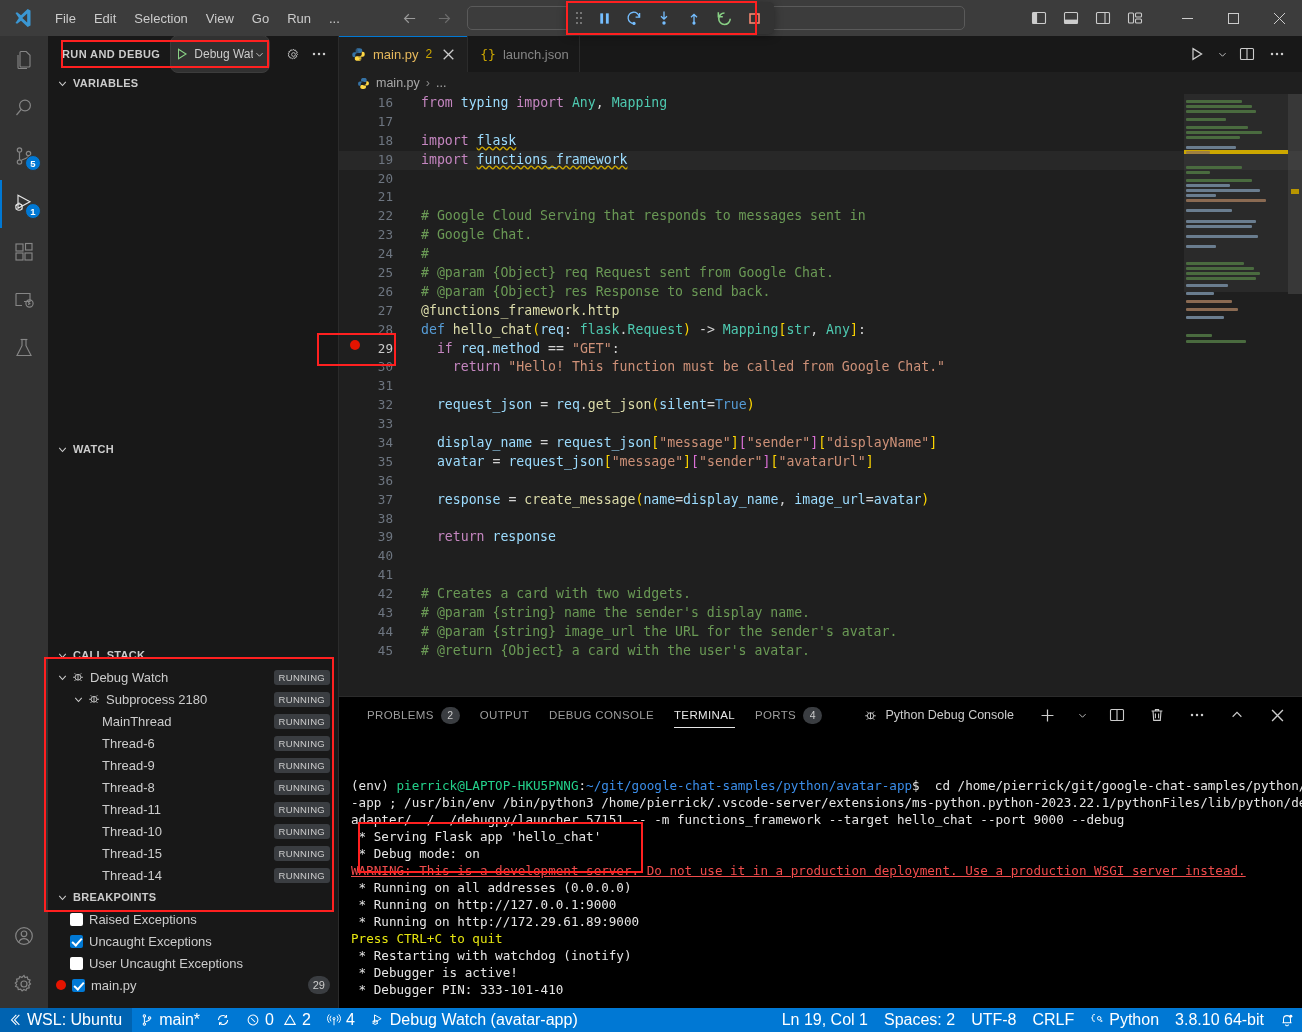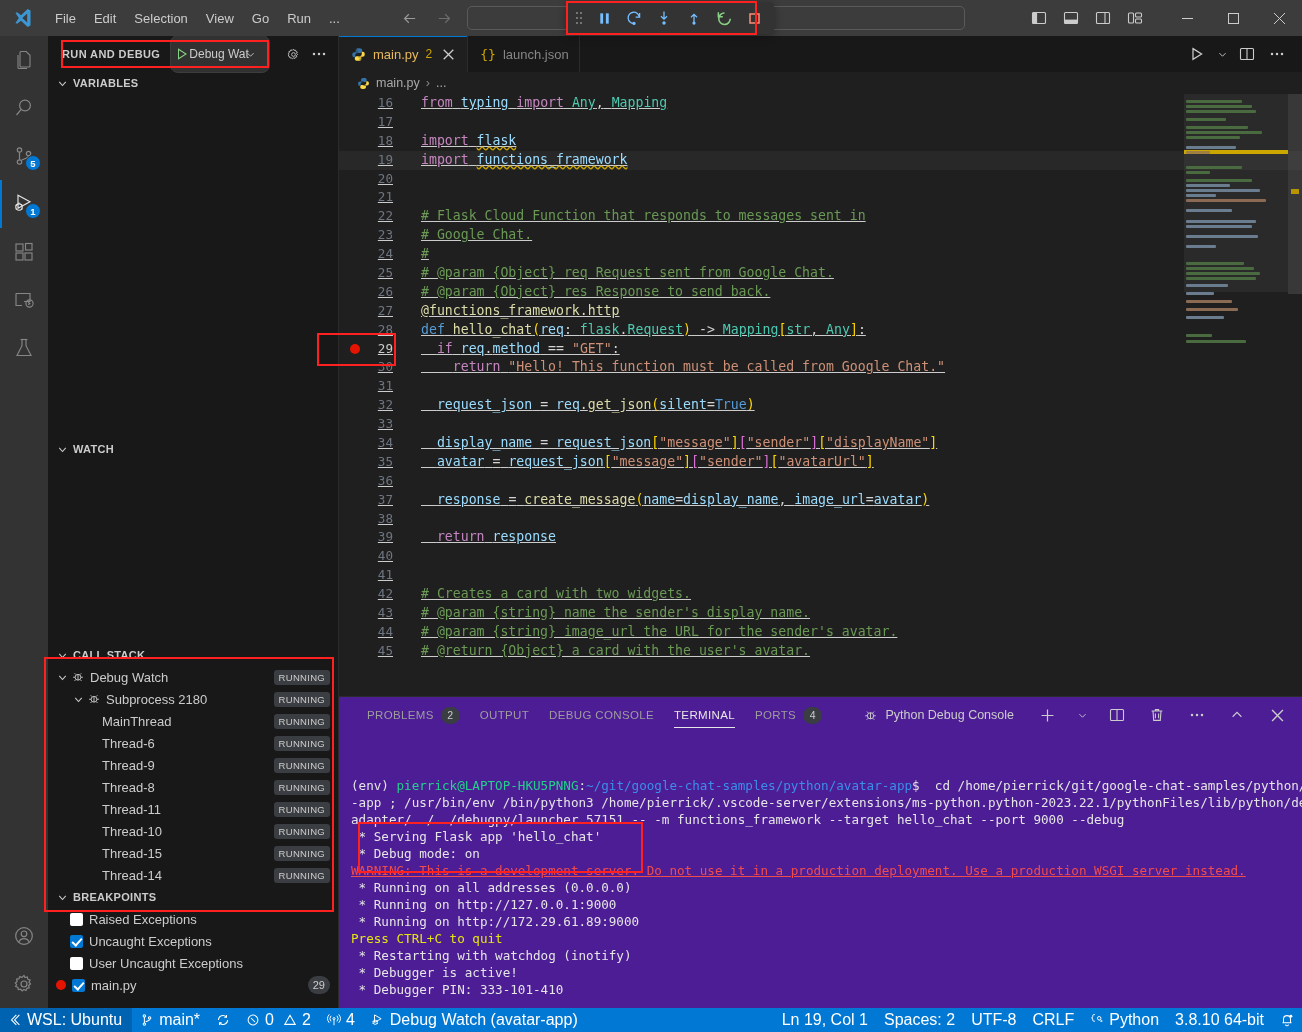--- a/index.html
+++ b/index.html
@@ -53,21 +53,21 @@
     padding:0 4px;font-weight:600;border:1px solid #333;
   }
   .act-bottom{margin-top:auto;}
 
   
   .sidebar{width:291px;background:#181818;display:flex;flex-direction:column;flex:0 0 291px;border-right:1px solid #2b2b2b;}
   .sb-head{height:36px;display:flex;align-items:center;padding-left:14px;flex:0 0 36px;position:relative;}
   .sb-title{font-size:11px;font-weight:700;letter-spacing:.4px;color:#cccccc;text-transform:uppercase;}
   .launch-sel{
     margin-left:10px;height:38px;background:#313131;border:1px solid #3c3c3c;border-radius:8px;
-    display:flex;align-items:center;padding:0 4px;width:100px;overflow:hidden;
+    display:flex;align-items:center;padding:0 4px;gap:5px;width:100px;overflow:hidden;
   }
   .launch-name{font-size:12px;color:#cccccc;white-space:nowrap;overflow:hidden;}
   .sb-head-icons{margin-left:auto;display:flex;align-items:center;gap:4px;padding-right:8px;color:#cccccc;}
   .sb-ic{width:22px;height:22px;display:flex;align-items:center;justify-content:center;border-radius:4px;}
 
   .section{display:flex;flex-direction:column;}
   .sec-head{height:22px;display:flex;align-items:center;gap:3px;padding-left:6px;font-size:11px;font-weight:700;letter-spacing:.3px;color:#cccccc;text-transform:uppercase;}
   .chev{width:16px;height:16px;display:flex;align-items:center;justify-content:center;color:#cccccc;}
 
   .stackrow{height:22px;display:flex;align-items:center;font-size:13px;color:#cccccc;padding-right:8px;white-space:nowrap;}
@@ -99,21 +99,21 @@
   .tabs-right{margin-left:auto;display:flex;align-items:center;gap:4px;padding-right:12px;color:#cccccc;}
   .tr-ic{width:26px;height:26px;display:flex;align-items:center;justify-content:center;border-radius:4px;}
 
   .breadcrumb{height:22px;display:flex;align-items:center;gap:6px;padding-left:18px;font-size:12.5px;color:#a9a9a9;flex:0 0 22px;background:#1f1f1f;}
 
   .codearea{flex:1 1 auto;position:relative;overflow:hidden;background:#1f1f1f;min-height:0;}
   .code{
     position:absolute;inset:0;font-family:"DejaVu Sans Mono","Liberation Mono",monospace;
     font-size:13.2px;line-height:18.9px;
   }
-  .cline{display:flex;height:18.9px;align-items:center;white-space:pre;text-decoration:underline;}
+  .cline{display:flex;height:18.9px;align-items:flex-start;white-space:pre;}
   .cline.hl{background:#282828;}
   .gutterbp{width:32px;flex:0 0 32px;display:flex;align-items:center;justify-content:center;}
   .dot{width:10px;height:10px;border-radius:50%;background:#e51400;}
   .lnum{width:36px;flex:0 0 36px;text-align:right;color:#6e7681;padding-right:14px;font-size:12.6px;}
   .lnum.cur{color:#cccccc;}
   .ctext{padding-left:14px;color:#cccccc;}
   .kw{color:#c586c0;}      
   .kw2{color:#569cd6;}     
   .cls{color:#4ec9b0;}
   .fn{color:#dcdcaa;}
@@ -127,21 +127,21 @@
 
   .minimap{position:absolute;right:14px;top:0;width:104px;bottom:0;overflow:hidden;}
   .mm{position:absolute;height:3px;border-radius:1px;}
   .mm-slider{position:absolute;left:0;right:0;top:0;height:198px;background:rgba(255,255,255,.05);}
   .mm-hl{position:absolute;left:0;right:0;height:4px;background:#cca700;}
   .vscroll{position:absolute;right:0;top:0;width:14px;bottom:0;background:transparent;}
   .vthumb{position:absolute;right:0;top:0;width:14px;height:200px;background:rgba(121,121,121,.28);}
   .vmark{position:absolute;right:3px;width:8px;height:5px;background:#b89500;}
 
   
-  .panel{height:312px;flex:0 0 312px;background:#4c1d95;display:flex;flex-direction:column;border-top:1px solid #2b2b2b;}
+  .panel{height:312px;flex:0 0 312px;background:#000000;display:flex;flex-direction:column;border-top:1px solid #2b2b2b;}
   .panel-head{height:36px;flex:0 0 36px;display:flex;align-items:center;padding-left:18px;gap:0px;}
   .ptab{display:flex;align-items:center;gap:7px;padding:0 10px;height:36px;font-size:11.5px;letter-spacing:.35px;color:#9d9d9d;text-transform:uppercase;position:relative;}
   .ptab.active{color:#e7e7e7;}
   .ptab.active:after{content:"";position:absolute;left:10px;right:10px;bottom:5px;height:1px;background:#e7e7e7;}
   .pbadge{background:#3a3d41;border-radius:9px;min-width:19px;height:17px;display:flex;align-items:center;justify-content:center;font-size:10.5px;color:#cccccc;padding:0 5px;letter-spacing:0;}
   .panel-right{margin-left:auto;display:flex;align-items:center;gap:14px;padding-right:12px;color:#cccccc;}
   .pr-ic{width:26px;height:26px;display:flex;align-items:center;justify-content:center;border-radius:4px;}
   .pr-label{display:flex;align-items:center;gap:7px;font-size:12.5px;color:#cccccc;margin-right:6px;}
 
   .terminal{flex:1 1 auto;position:relative;overflow:hidden;padding:10px 0 0 12px;
@@ -604,21 +604,21 @@
       </div>
 
       <div class="codearea">
         <div class="code" id="code-lines">
             <div class="cline"><span class="gutterbp"></span><span class="lnum">16</span><span class="ctext"><span class="kw">from</span> <span class="var">typing</span> <span class="kw">import</span> <span class="cls">Any</span><span class="op">,</span> <span class="cls">Mapping</span></span></div>
             <div class="cline"><span class="gutterbp"></span><span class="lnum">17</span><span class="ctext"></span></div>
             <div class="cline"><span class="gutterbp"></span><span class="lnum">18</span><span class="ctext"><span class="kw">import</span> <span class="var squig">flask</span></span></div>
             <div class="cline hl"><span class="gutterbp"></span><span class="lnum">19</span><span class="ctext"><span class="kw">import</span> <span class="var squig">functions_framework</span></span></div>
             <div class="cline"><span class="gutterbp"></span><span class="lnum">20</span><span class="ctext"></span></div>
             <div class="cline"><span class="gutterbp"></span><span class="lnum">21</span><span class="ctext"></span></div>
-            <div class="cline"><span class="gutterbp"></span><span class="lnum">22</span><span class="ctext"><span class="com"># Flask Cloud Function that responds to messages sent in</span></span></div>
+            <div class="cline"><span class="gutterbp"></span><span class="lnum">22</span><span class="ctext"><span class="com"># Google Cloud Serving that responds to messages sent in</span></span></div>
             <div class="cline"><span class="gutterbp"></span><span class="lnum">23</span><span class="ctext"><span class="com"># Google Chat.</span></span></div>
             <div class="cline"><span class="gutterbp"></span><span class="lnum">24</span><span class="ctext"><span class="com">#</span></span></div>
             <div class="cline"><span class="gutterbp"></span><span class="lnum">25</span><span class="ctext"><span class="com"># @param {Object} req Request sent from Google Chat.</span></span></div>
             <div class="cline"><span class="gutterbp"></span><span class="lnum">26</span><span class="ctext"><span class="com"># @param {Object} res Response to send back.</span></span></div>
             <div class="cline"><span class="gutterbp"></span><span class="lnum">27</span><span class="ctext"><span class="fn">@functions_framework.http</span></span></div>
             <div class="cline"><span class="gutterbp"></span><span class="lnum">28</span><span class="ctext"><span class="kw2">def</span> <span class="fn">hello_chat</span><span class="brk">(</span><span class="var">req</span><span class="op">: </span><span class="cls">flask</span><span class="op">.</span><span class="cls">Request</span><span class="brk">)</span> <span class="op">-&gt;</span> <span class="cls">Mapping</span><span class="brk">[</span><span class="cls">str</span><span class="op">, </span><span class="cls">Any</span><span class="brk">]</span><span class="op">:</span></span></div>
             <div class="cline"><span class="gutterbp"><span class="dot"></span></span><span class="lnum cur">29</span><span class="ctext">  <span class="kw">if</span> <span class="var">req</span><span class="op">.</span><span class="var">method</span> <span class="op">==</span> <span class="str">"GET"</span><span class="op">:</span></span></div>
             <div class="cline"><span class="gutterbp"></span><span class="lnum">30</span><span class="ctext">    <span class="kw">return</span> <span class="str">"Hello! This function must be called from Google Chat."</span></span></div>
             <div class="cline"><span class="gutterbp"></span><span class="lnum">31</span><span class="ctext"></span></div>
             <div class="cline"><span class="gutterbp"></span><span class="lnum">32</span><span class="ctext">  <span class="var">request_json</span> <span class="op">=</span> <span class="var">req</span><span class="op">.</span><span class="fn">get_json</span><span class="brk">(</span><span class="var">silent</span><span class="op">=</span><span class="kw2">True</span><span class="brk">)</span></span></div>

